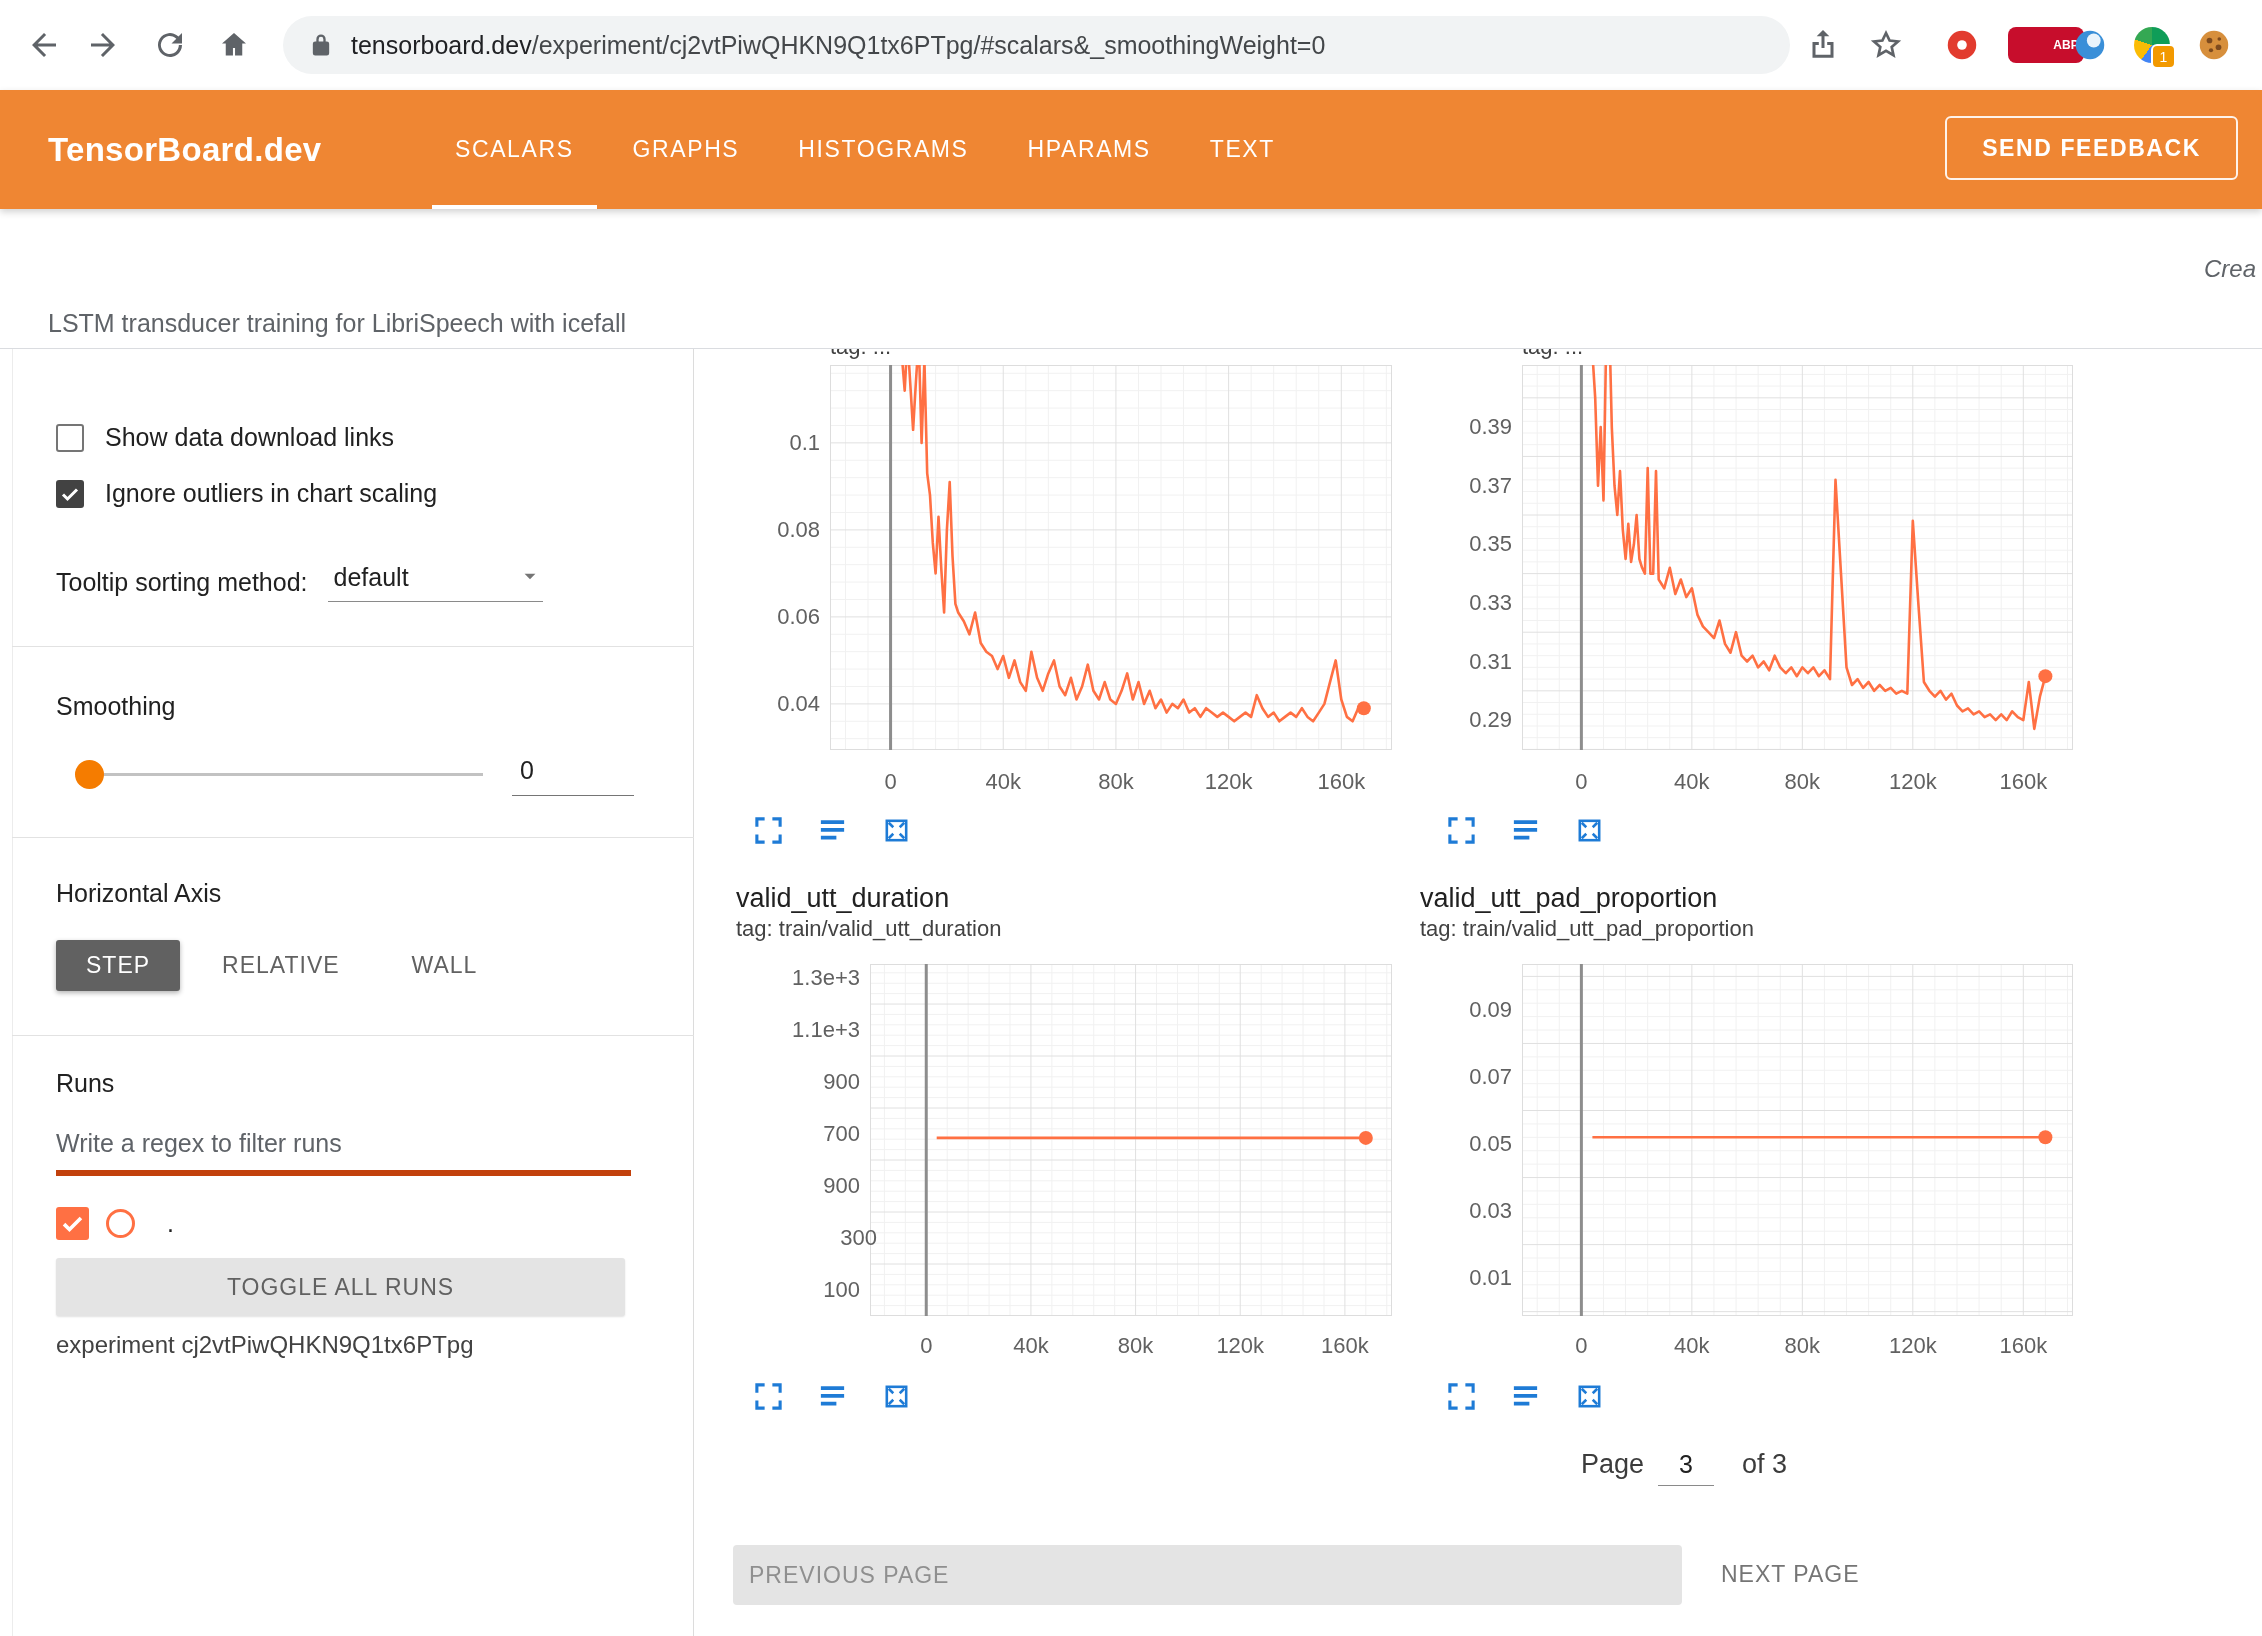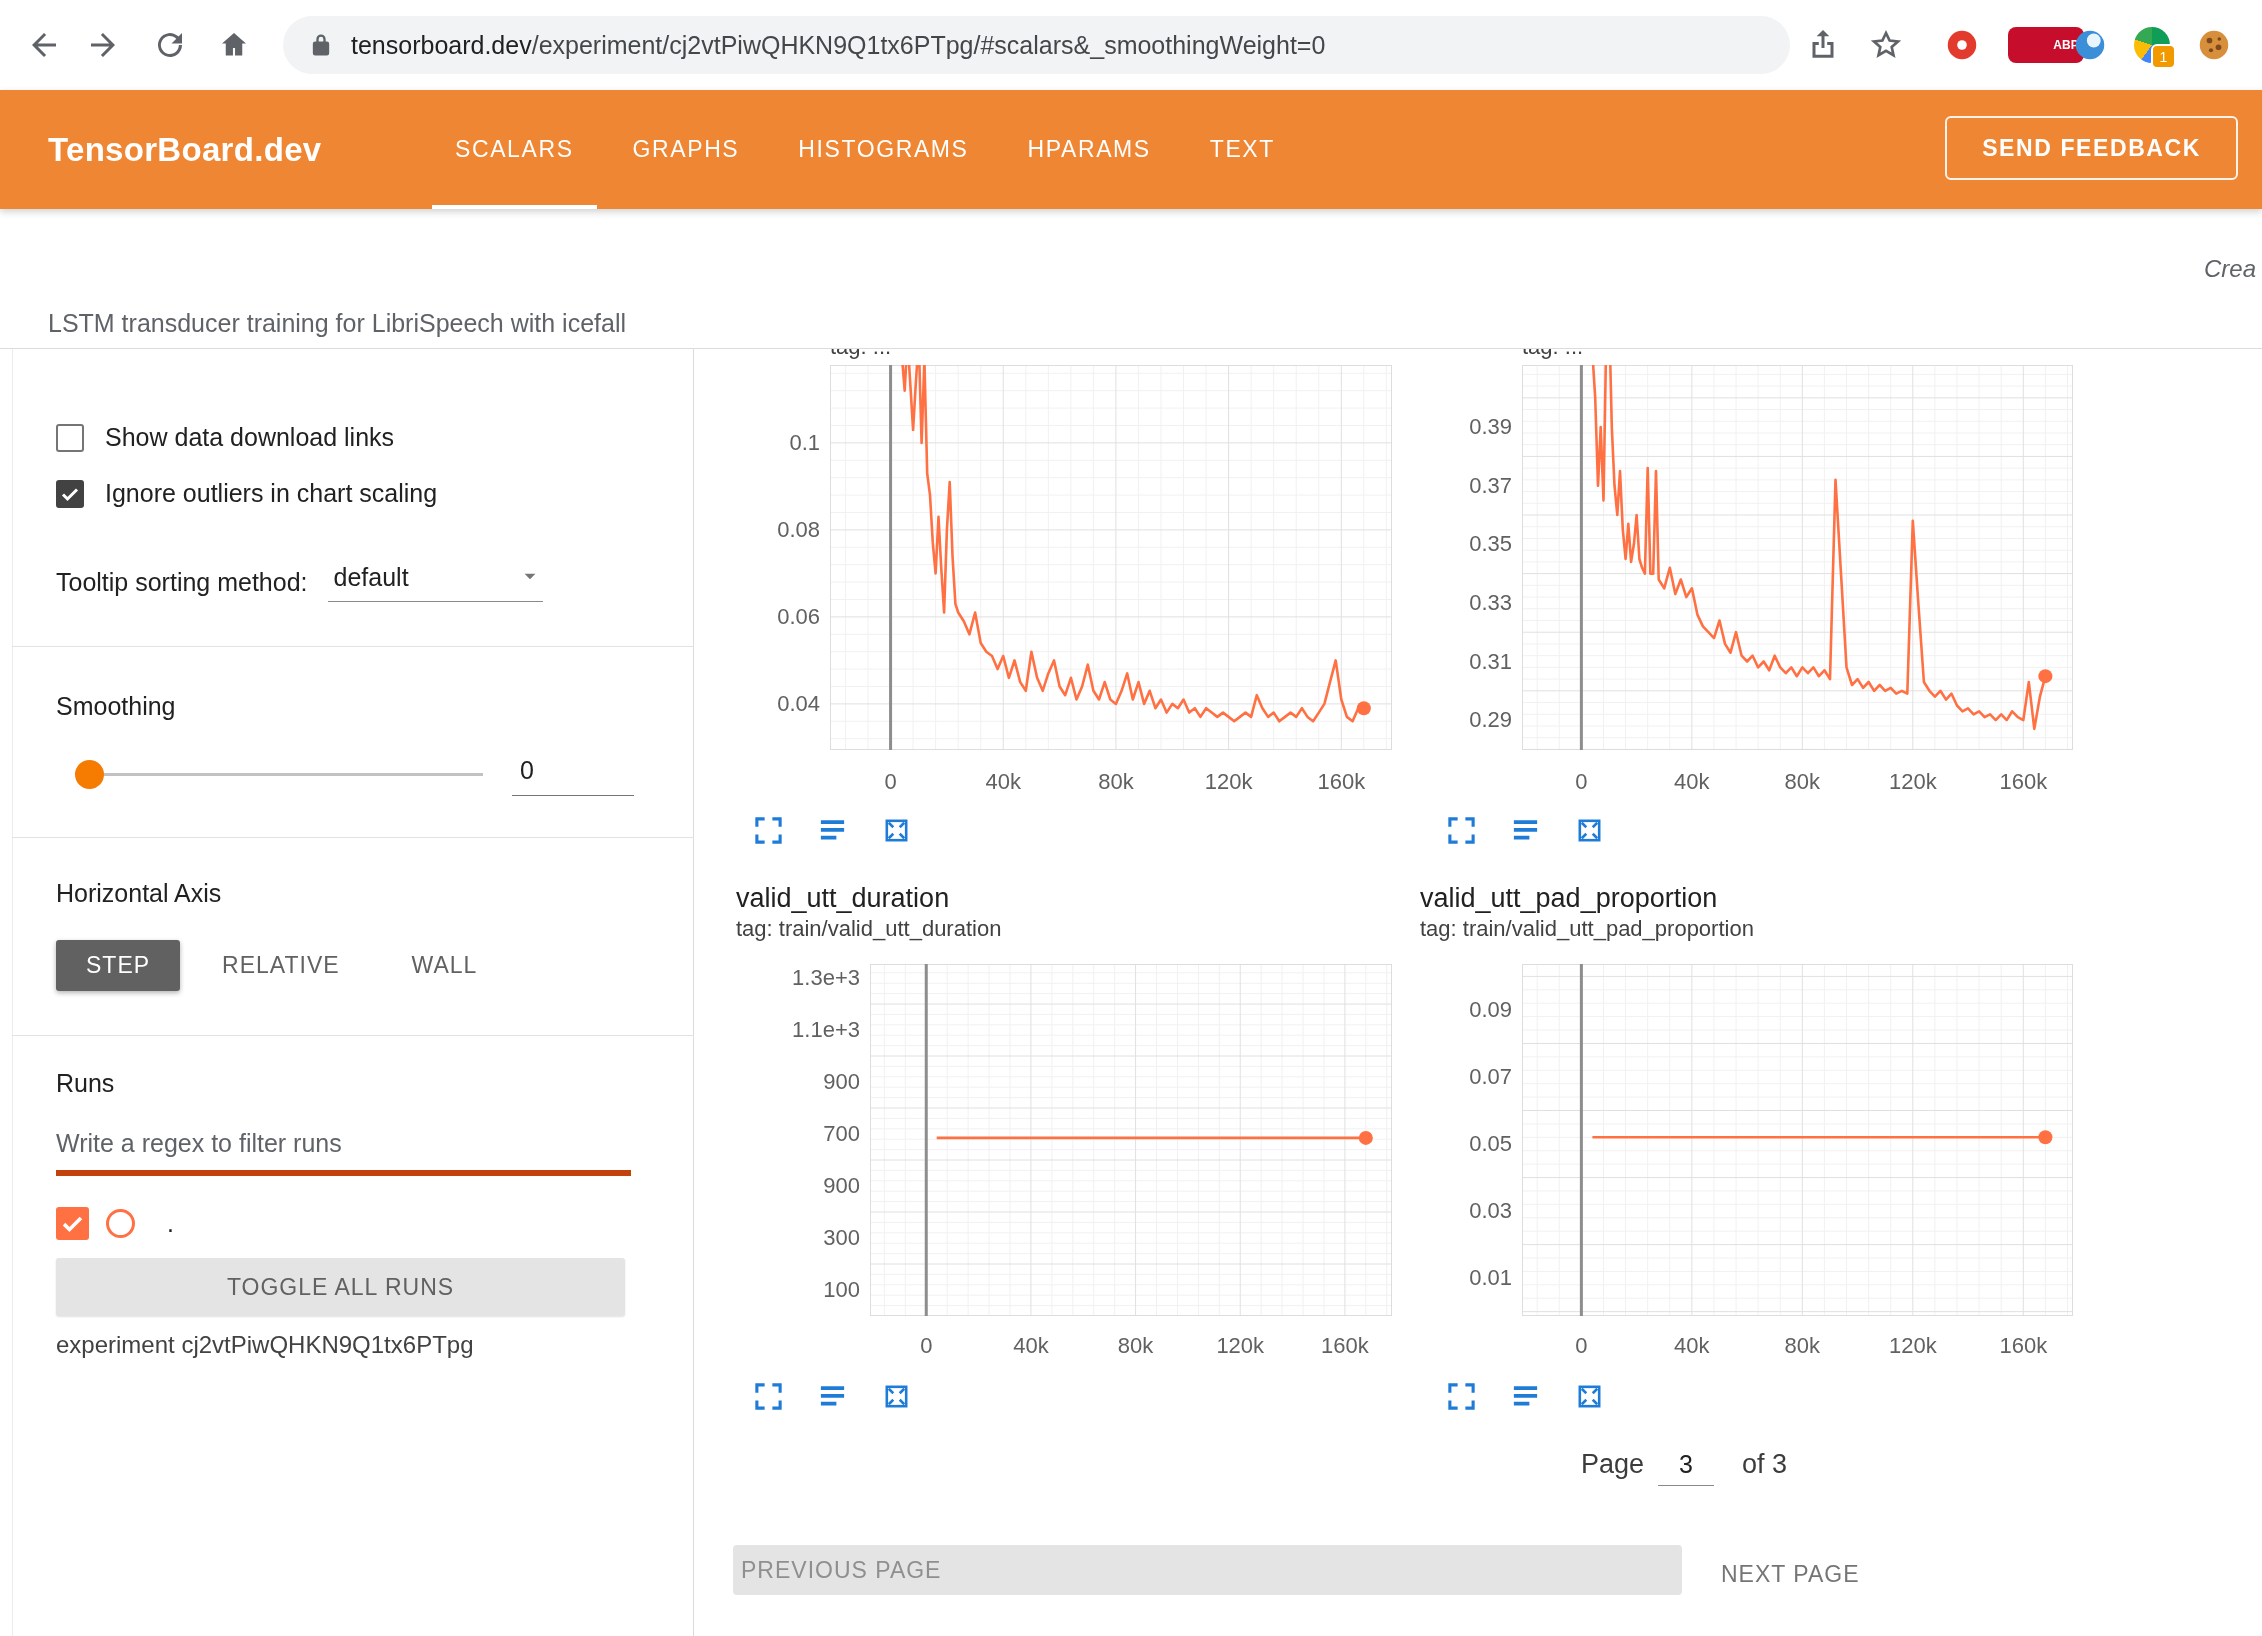--- a/index.html
+++ b/index.html
@@ -78,22 +78,22 @@
   .sliver{position:absolute;top:0;height:14px;overflow:hidden;}
   .sliver span{display:block;margin-top:-15px;font-size:22px;color:#424242;white-space:nowrap;}
   .ylab{position:absolute;width:92px;text-align:right;font-size:22px;color:#616161;height:26px;line-height:26px;}
   .xlab{position:absolute;width:80px;text-align:center;font-size:22px;color:#616161;height:28px;line-height:28px;}
   .chart-icon{position:absolute;width:31px;height:31px;color:#1e7bd6;cursor:pointer;}
   .chart-icon svg{width:100%;height:100%;}
   .pagination{position:absolute;left:886px;top:1100px;display:flex;align-items:baseline;font-size:27px;color:#3c3c3c;}
   .page-input{width:52px;border:none;outline:none;border-bottom:1px solid #8a8a8a;font-size:25px;
        font-family:inherit;text-align:center;color:#212121;margin:0 14px;padding-bottom:6px;background:transparent;}
   .of-label{margin-left:14px;}
-  .prev-btn{position:absolute;left:38px;top:1196px;width:949px;height:50px;background:#e4e4e4;border:none;
-       border-radius:4px;text-align:left;padding-left:8px;font-size:23px;letter-spacing:1px;color:#8f8f8f;
+  .prev-btn{position:absolute;left:38px;top:1196px;width:949px;height:60px;background:#e4e4e4;border:none;
+       border-radius:4px;text-align:left;padding-left:16px;font-size:23px;letter-spacing:1px;color:#8f8f8f;
        font-family:inherit;cursor:pointer;}
   .next-btn{position:absolute;left:1020px;top:1196px;height:59px;background:none;border:none;font-size:23px;
        letter-spacing:1px;color:#757575;font-family:inherit;cursor:pointer;}
 </style>
 </head>
 <body>
 
 <div class="screen">
 
   <div class="chrome">
@@ -488,21 +488,21 @@
           <rect x="0" y="0" width="522" height="352"></rect>
         </clipPath>
         <polyline points="66.7,173.9 495.8,173.9" fill="none" stroke="#ff7043" stroke-width="2.6" stroke-linejoin="round" clip-path="url(#clip2)"></polyline>
         <circle cx="495.83458646616543" cy="173.9202363367799" r="7" fill="#ff7043"></circle>
       </svg>
       <div class="ylab" style="left: 73px; top: 616.038px;">1.3e+3</div>
       <div class="ylab" style="left: 73px; top: 668.032px;">1.1e+3</div>
       <div class="ylab" style="left: 73px; top: 720.027px;">900</div>
       <div class="ylab" style="left: 73px; top: 772.021px;">700</div>
       <div class="ylab" style="left: 73px; top: 824.015px;">900</div>
-      <div class="ylab" style="left: 73px; top: 876.009px;">300</div>
+      <div class="ylab" style="left: 90px; top: 876.009px;">300</div>
       <div class="ylab" style="left: 73px; top: 928.003px;">100</div>
       <div class="xlab" style="left: 191.256px; top: 983px;">0</div>
       <div class="xlab" style="left: 295.917px; top: 983px;">40k</div>
       <div class="xlab" style="left: 400.579px; top: 983px;">80k</div>
       <div class="xlab" style="left: 505.241px; top: 983px;">120k</div>
       <div class="xlab" style="left: 609.902px; top: 983px;">160k</div>
       <div class="chart-icon" style="left: 58px; top: 1032px;"><svg viewBox="0 0 24 24">
           <path d="M9 3H3v6M15 3h6v6M21 15v6h-6M3 15v6h6" fill="none" stroke="currentColor" stroke-width="2.4"></path>
         </svg></div>
       <div class="chart-icon" style="left: 122px; top: 1032px;"><svg viewBox="0 0 24 24">

